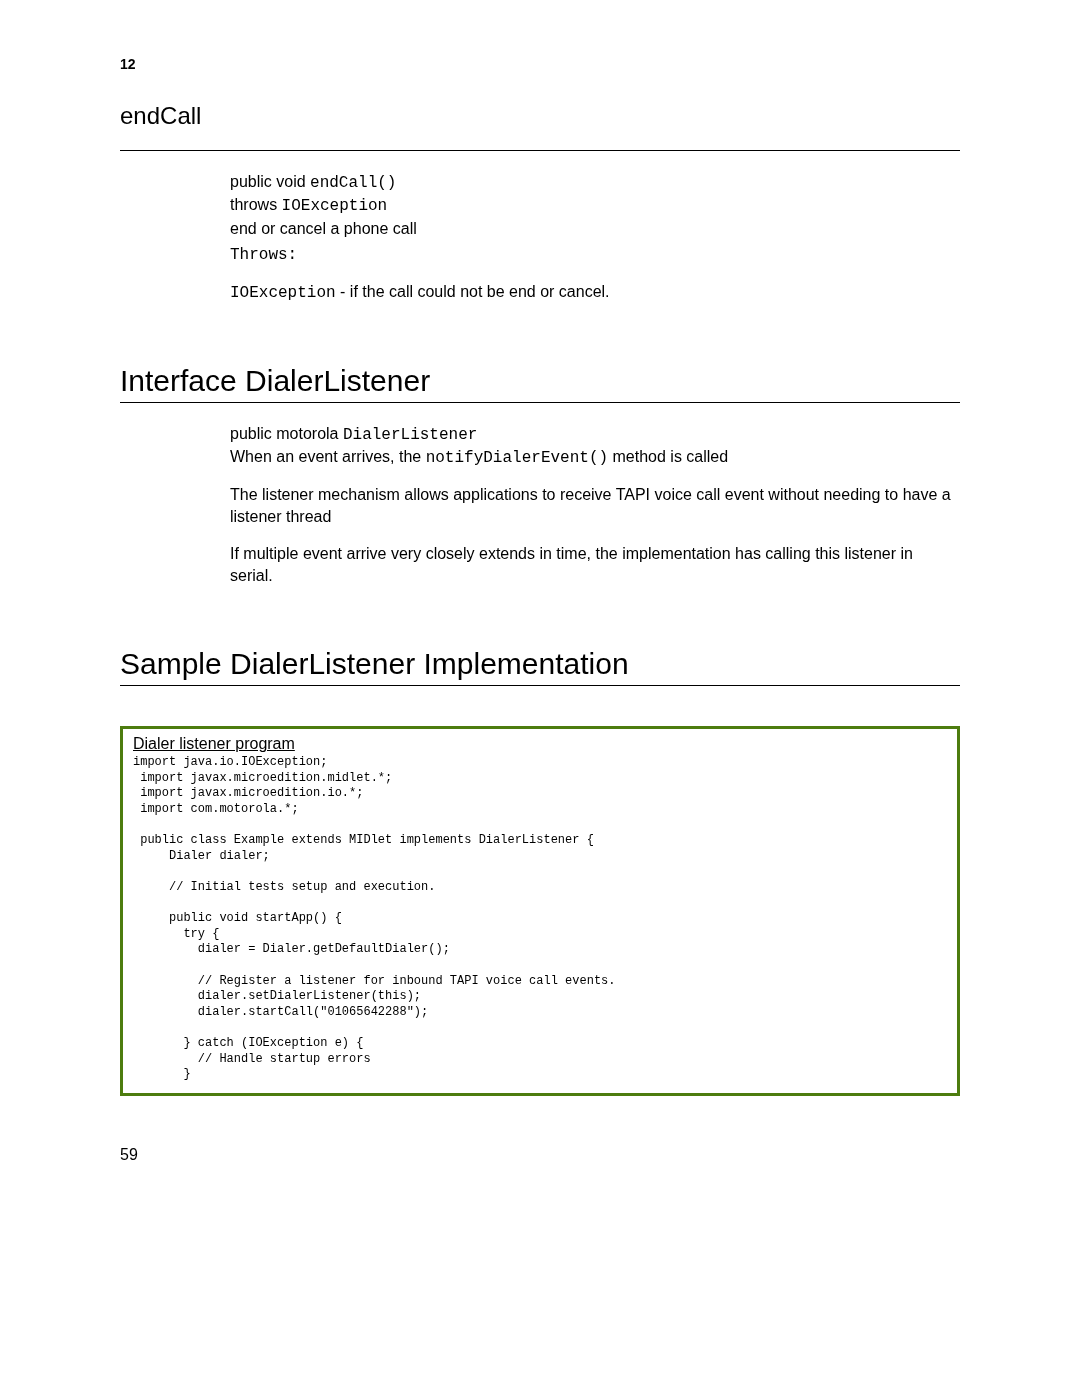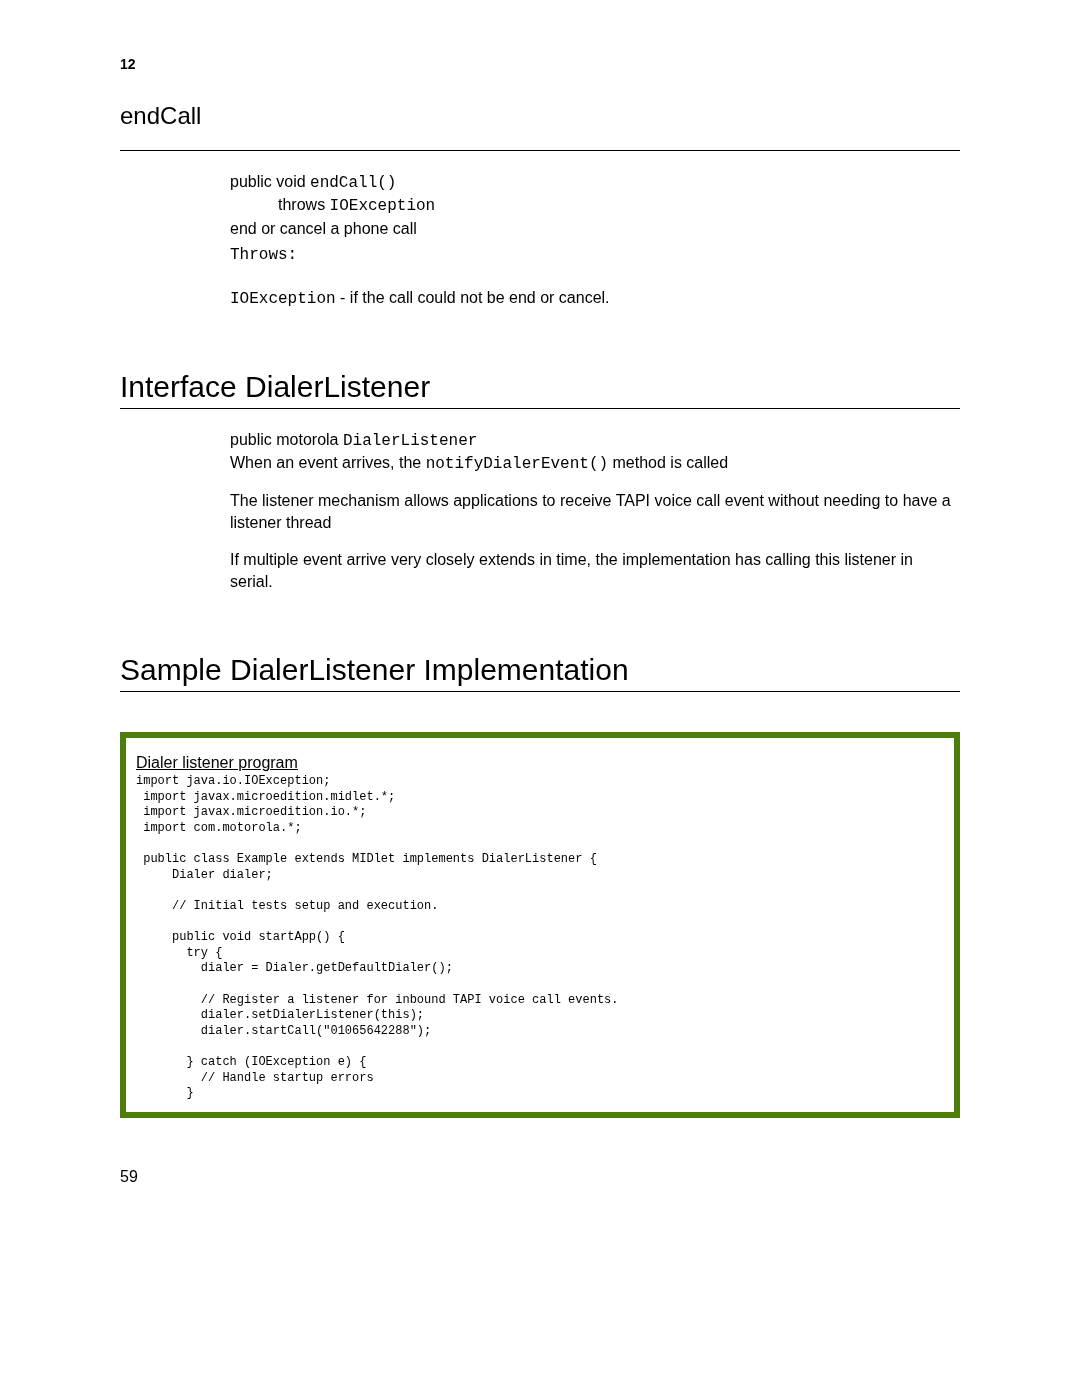--- a/index.html
+++ b/index.html
@@ -36,24 +36,24 @@
     border-top: 1px solid #000;
     margin: 0 0 20px 0;
   }
   .indented-block {
     margin-left: 110px;
     font-size: 16px;
     line-height: 1.4;
   }
   .indented-block p { margin: 0 0 14px 0; }
   .mono { font-family: "Courier New", Courier, monospace; }
-  .throws-indent { margin-left: 48px; }
+  .throws-indent { }
   .code-box {
-    border: 6px solid #4d7c0f;
-    padding: 16px 10px 10px 10px;
+    border: 3px solid #4d7c0f;
+    padding: 6px 10px 10px 10px;
     margin-top: 40px;
     font-size: 16px;
   }
   .code-box-title {
     text-decoration: underline;
     font-family: Arial, Helvetica, sans-serif;
     display: inline-block;
     margin-bottom: 2px;
   }
   .code-lines {
@@ -82,21 +82,21 @@
 
   <div class="indented-block">
     <div>
       <span>public void </span><span class="mono">endCall()</span>
     </div>
     <div class="throws-indent">
       <span>throws </span><span class="mono">IOException</span>
     </div>
     <div>end or cancel a phone call</div>
     <div class="mono" style="margin-top:4px;">Throws:</div>
-    <p style="margin-top:20px;">
+    <p style="margin-top:14px;">
       <span class="mono">IOException</span><span> - if the call could not be end or cancel.</span>
     </p>
   </div>
 
   <div class="section-main">Interface DialerListener</div>
   <hr class="rule">
 
   <div class="indented-block">
     <div>
       <span>public motorola </span><span class="mono">DialerListener</span>

